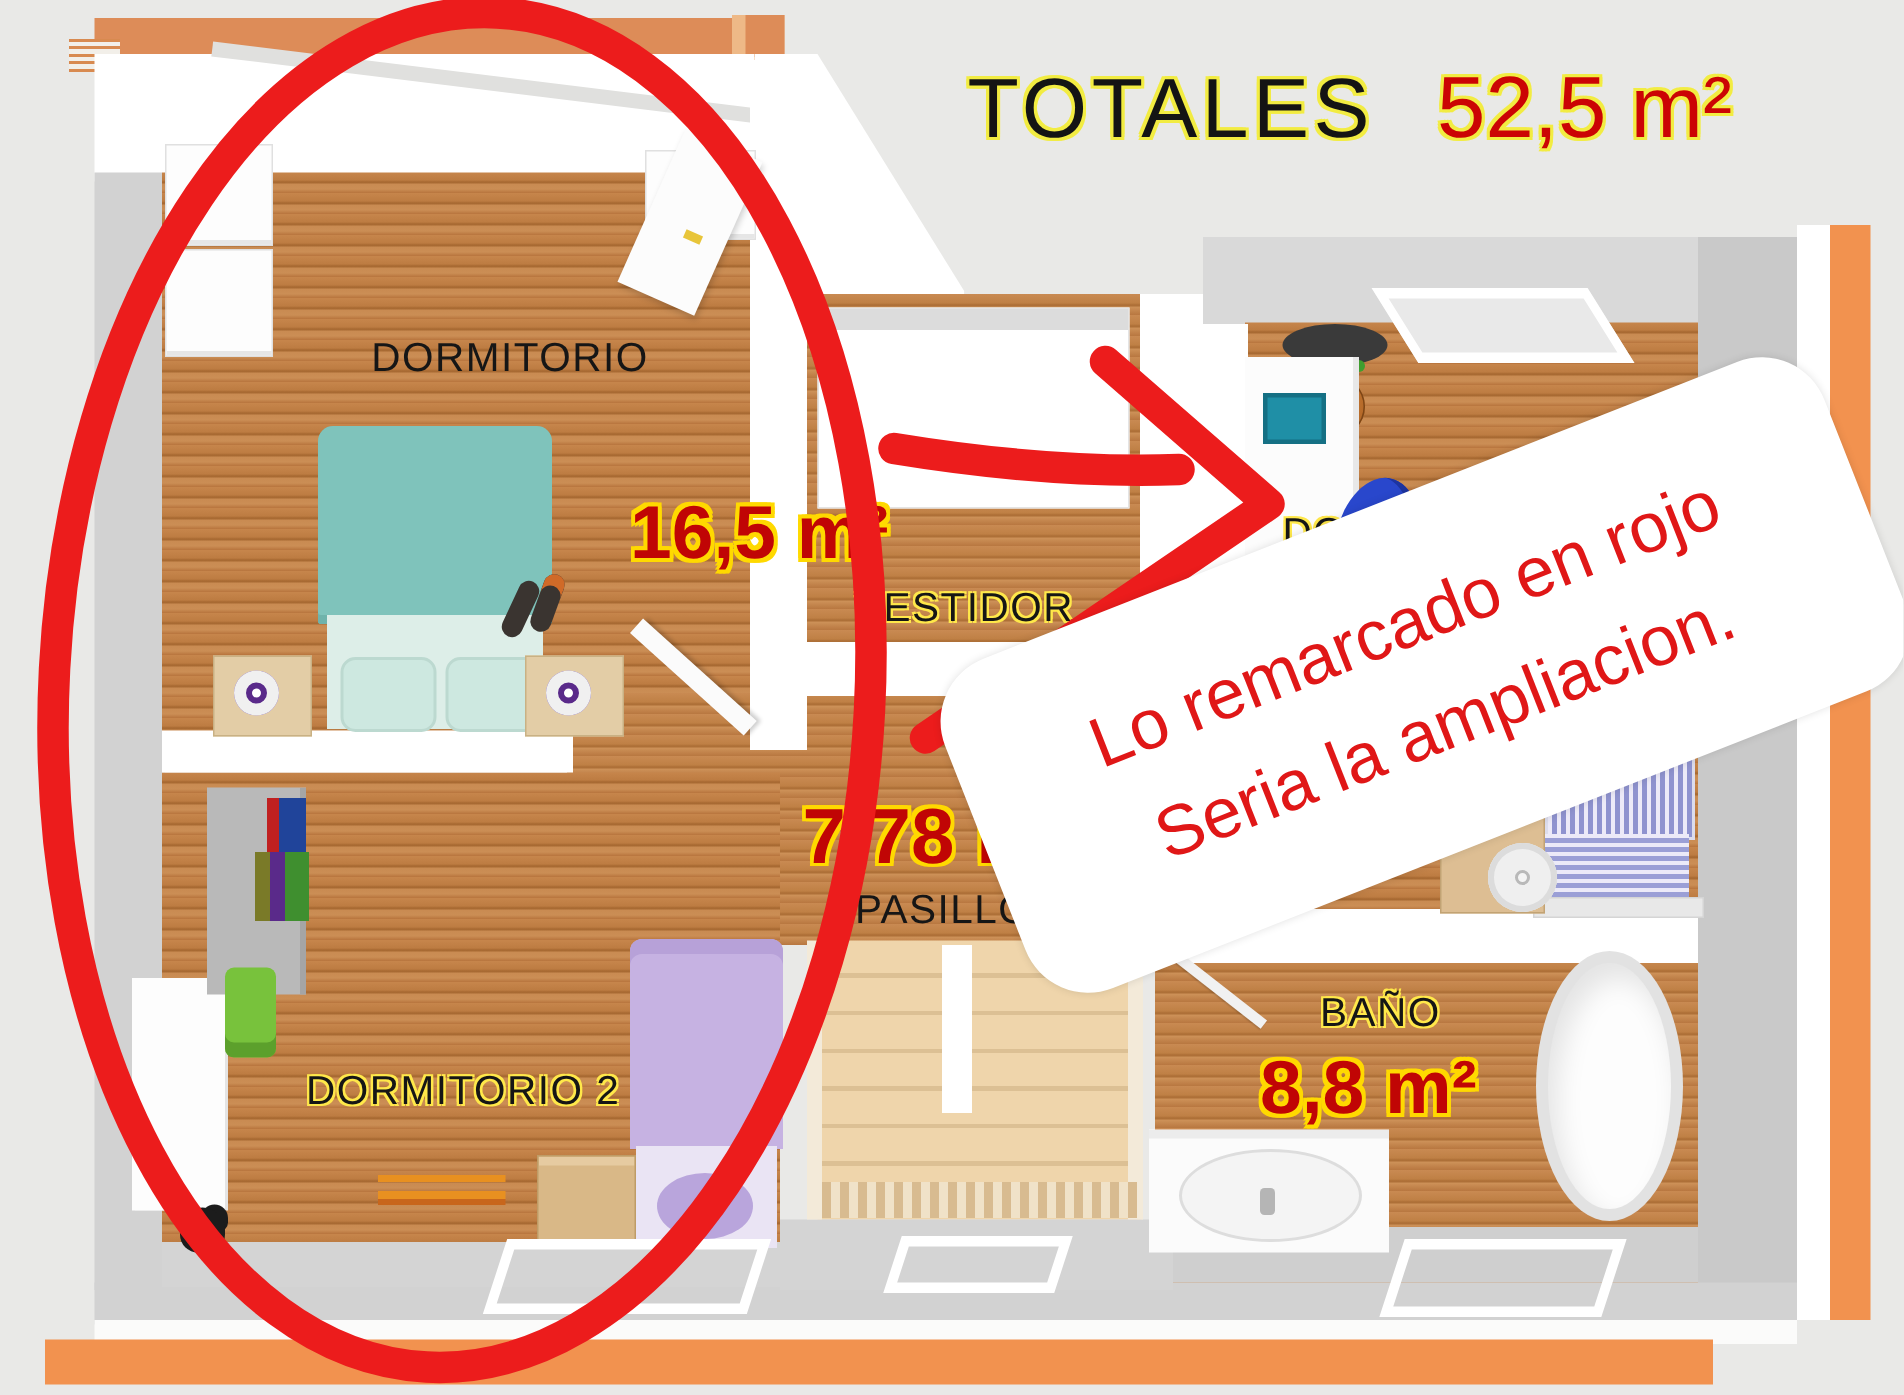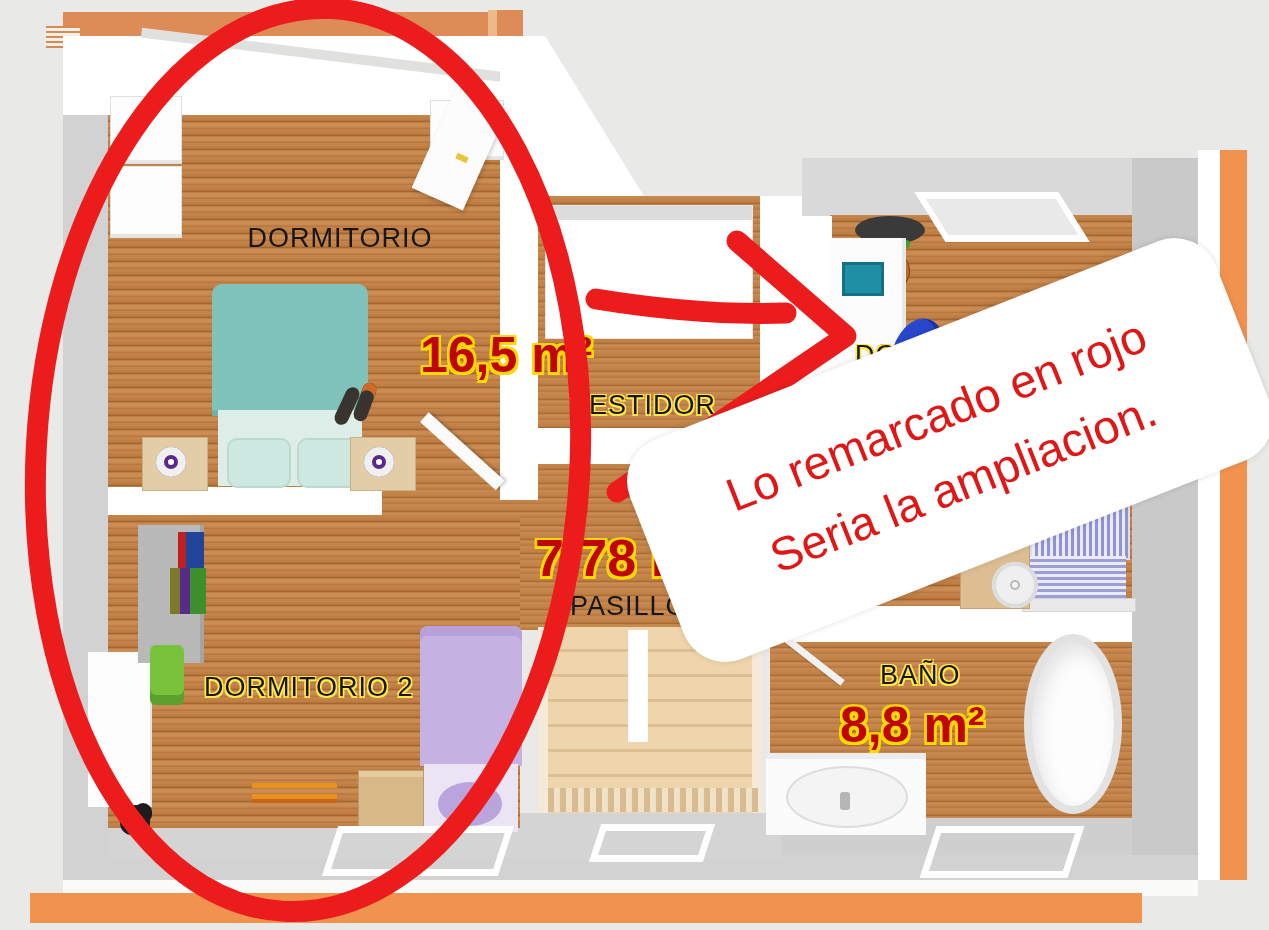--- a/index.html
+++ b/index.html
@@ -132,33 +132,37 @@
   <div class="abs frame z3" style="left:330px;top:826px;width:162px;height:36px;transform:skewX(-18deg)"></div>
 
   <div class="abs z3" style="left:1024px;top:634px;width:98px;height:180px;background:#e2e2e2;border-radius:50%"></div>
   <div class="abs z3" style="left:1032px;top:642px;width:82px;height:164px;background:#fdfdfd;border-radius:50%;box-shadow:inset 6px 10px 18px rgba(0,0,0,0.10)"></div>
   <div class="abs z3" style="left:766px;top:753px;width:160px;height:82px;background:#fbfbfb;box-shadow:inset 0 6px 0 #ececec"></div>
   <div class="abs z3" style="left:786px;top:766px;width:118px;height:58px;background:#f4f4f4;border:2px solid #dddddd;border-radius:50%"></div>
   <div class="abs z3" style="left:840px;top:792px;width:10px;height:18px;background:#b5b5b5;border-radius:3px"></div>
   <div class="abs z3" style="left:788px;top:636px;width:72px;height:7px;background:#f1f1f1;transform:rotate(38deg);transform-origin:left top;box-shadow:0 1px 1px rgba(0,0,0,0.15)"></div>
   <div class="abs frame z3" style="left:928px;top:826px;width:134px;height:38px;transform:skewX(-18deg)"></div>
 
+  <div class="abs z4 totales" style="left:645px;top:38px">
+    <span class="t-label">TOTALES</span>
+    <span class="t-value">52,5 m²</span>
+  </div>
 
   <div class="abs z4 room-label" style="left:175px;top:222px;width:330px;text-align:center">
     <div>DORMITORIO</div>
   </div>
   <div class="abs z4 area-label" style="left:420px;top:326px">16,5 m²</div>
 
   <div class="abs z4 room-label-y" style="left:570px;top:390px">VESTIDOR</div>
 
   <div class="abs z4 area-label" style="left:535px;top:528px;font-size:52px">7,78 m²</div>
   <div class="abs z4 room-label" style="left:570px;top:590px">PASILLO</div>
 
 
-  <div class="abs z4 room-label-y" style="left:204px;top:672px">DORMITORIO 2</div>
+  <div class="abs z4 room-label-y" style="left:204px;top:712px">DORMITORIO 2</div>
 
   <div class="abs z4 room-label-y" style="left:855px;top:340px">DORMITORIO</div>
 
   <div class="abs z4 room-label-y" style="left:880px;top:660px">BAÑO</div>
   <div class="abs z4 area-label" style="left:840px;top:696px">8,8 m²</div>
 
   <svg class="abs z6" style="left:0;top:0" width="1269" height="930" viewBox="0 0 1269 930">
     <ellipse cx="308" cy="460" rx="272" ry="452" transform="rotate(3 308 460)" fill="none" stroke="#ec1c1c" stroke-width="21" stroke-linecap="round"></ellipse>
     <path d="M596 299 Q 700 316 786 313" fill="none" stroke="#ec1c1c" stroke-width="21" stroke-linecap="round"></path>
     <path d="M737 241 L 846 336 L 617 492" fill="none" stroke="#ec1c1c" stroke-width="21" stroke-linecap="round" stroke-linejoin="round"></path>

